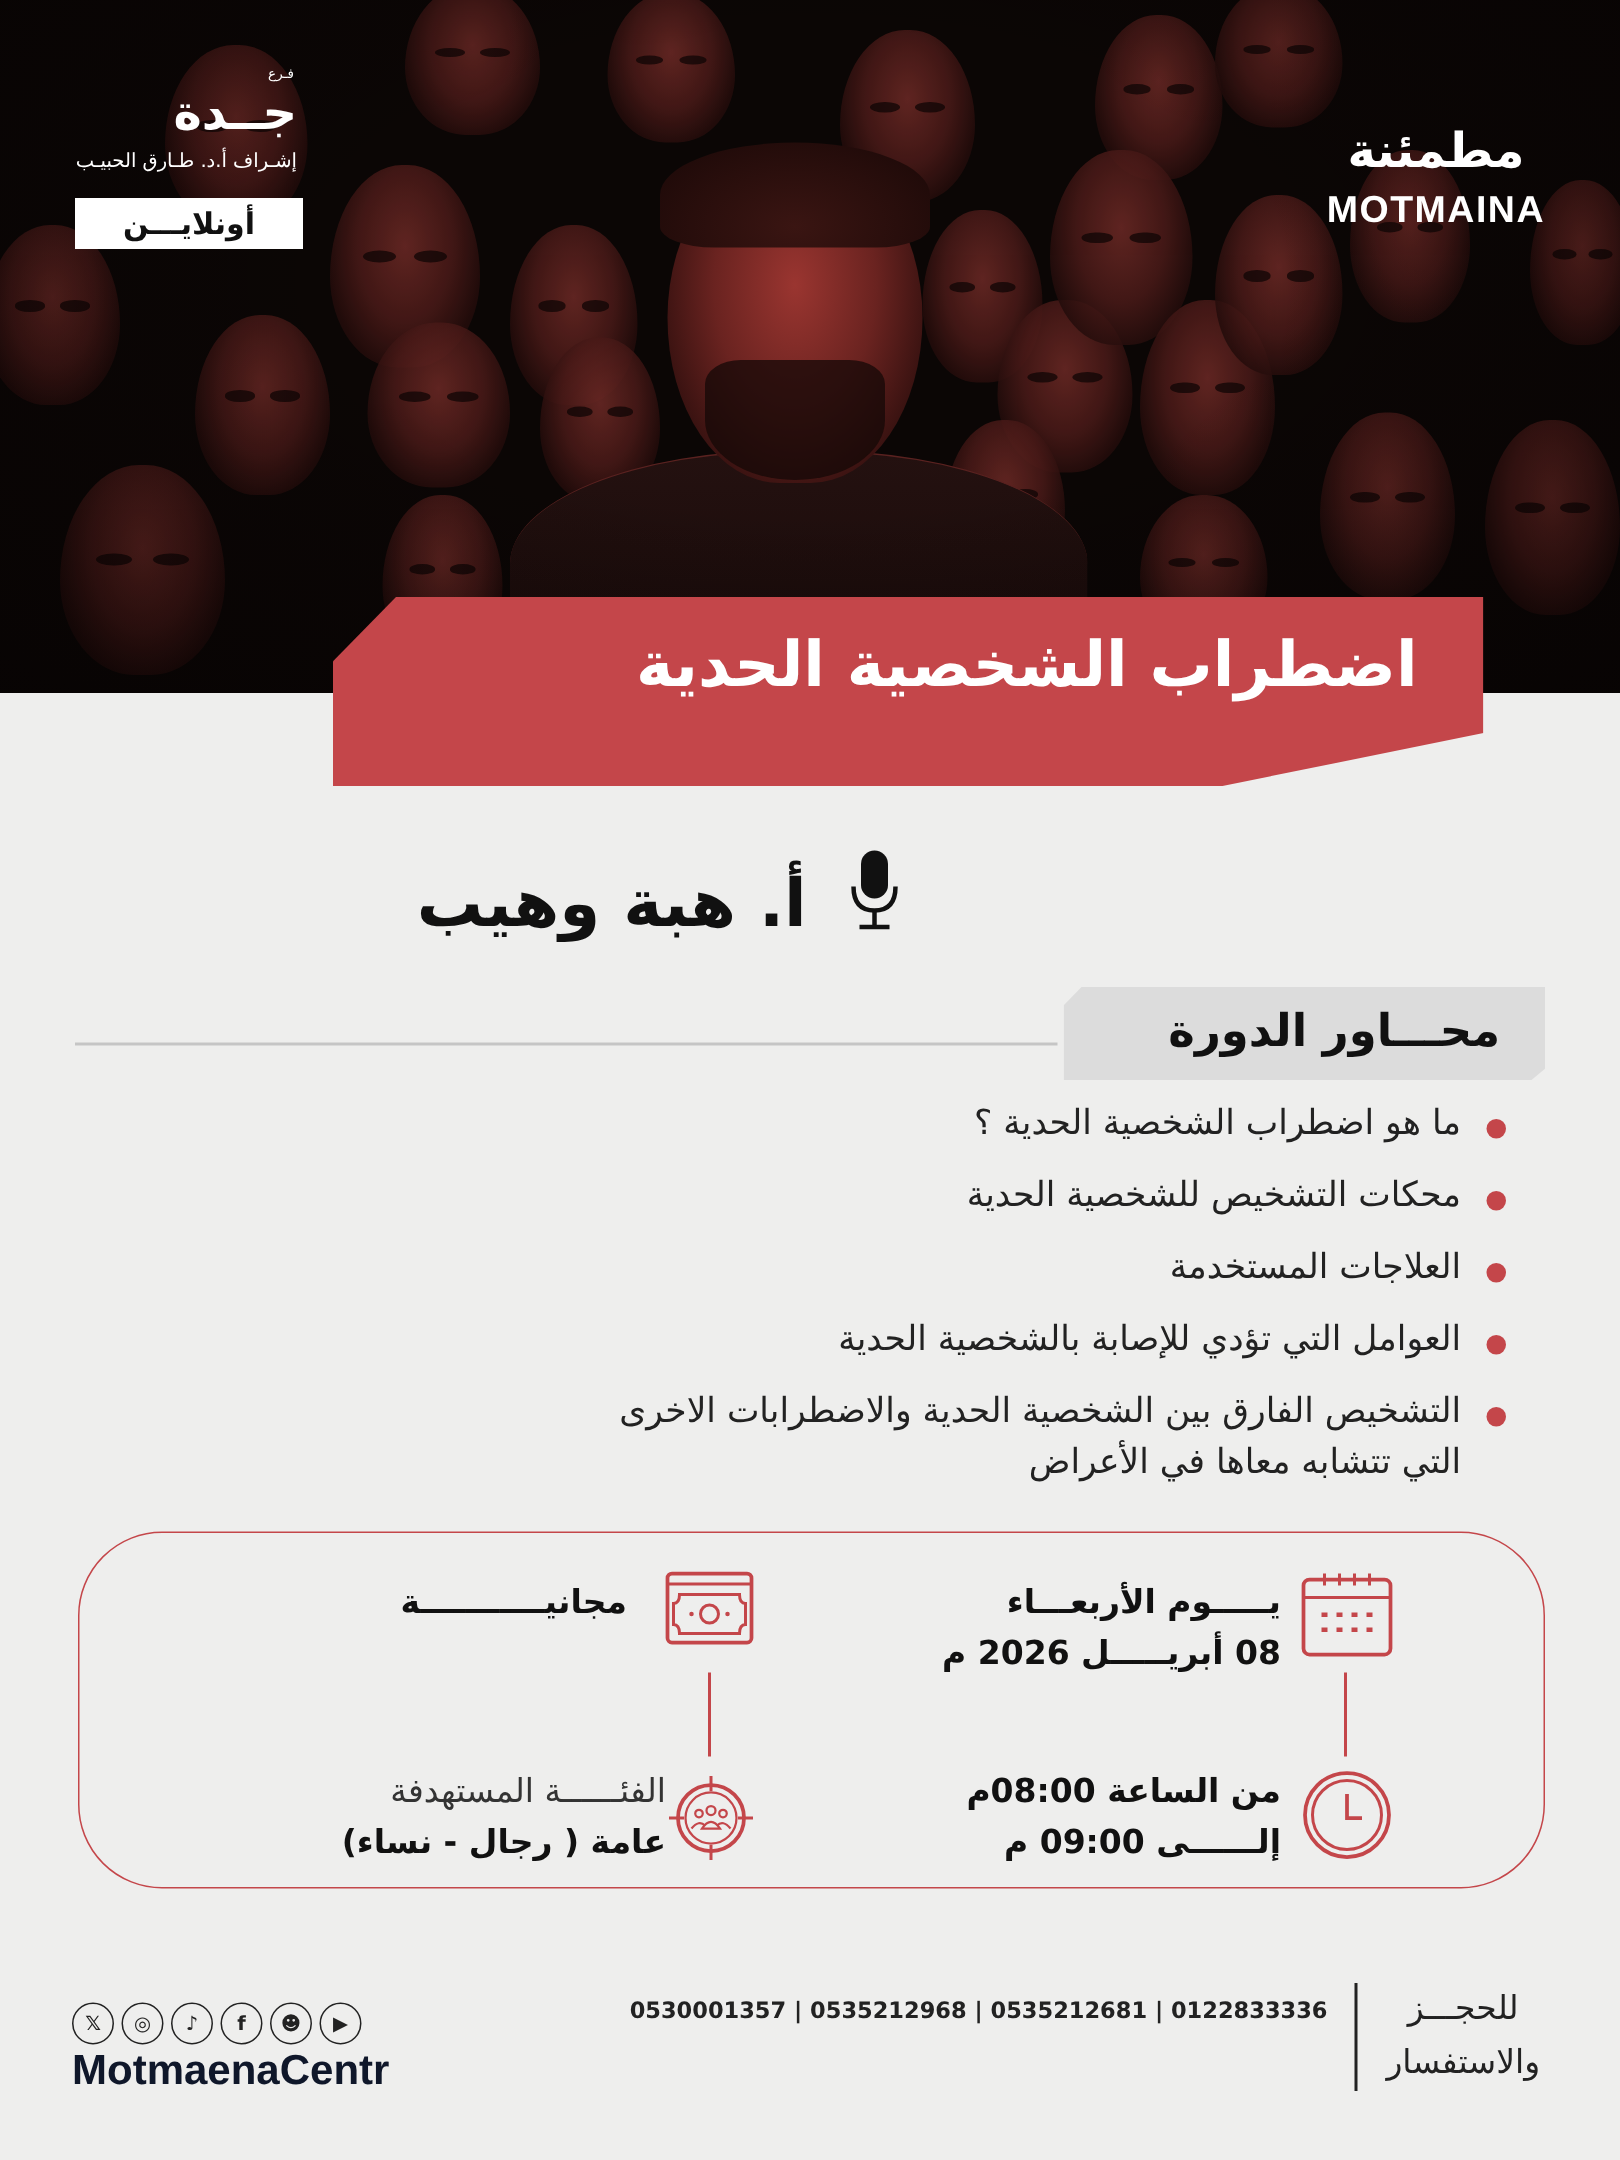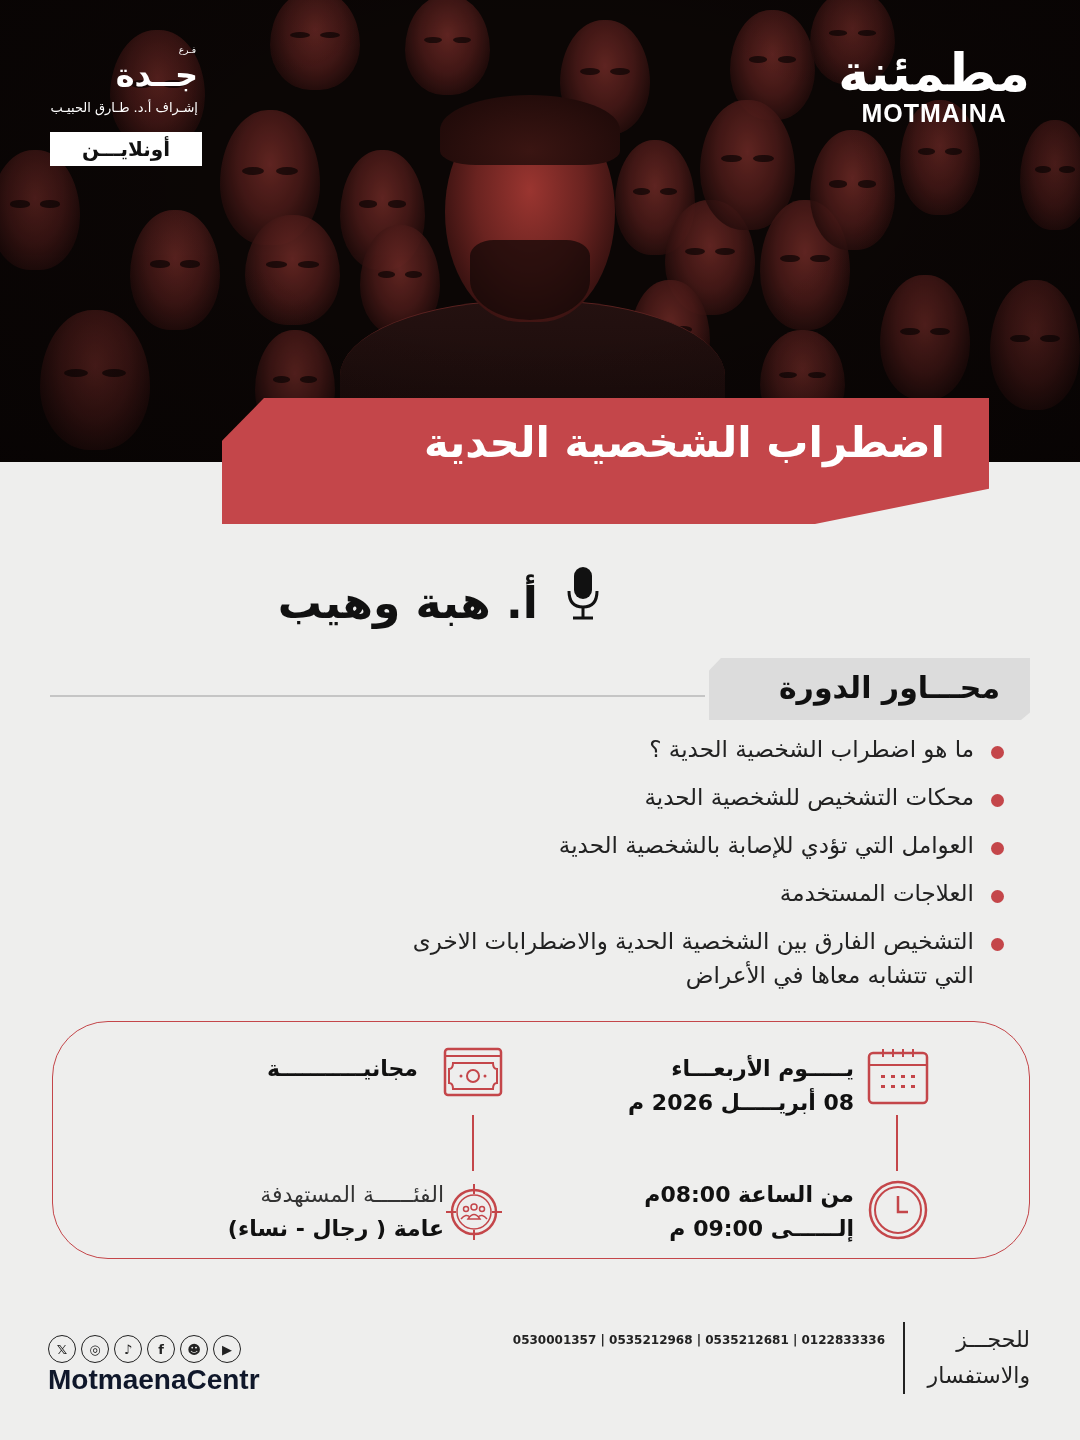--- a/index.html
+++ b/index.html
@@ -47,21 +47,21 @@
     border-top: 1px solid #5a2220;
   }
   .hero-fade {
     position: absolute; left: 0; top: 0; width: 100%; height: 100%;
     background: radial-gradient(ellipse at 50% 40%, rgba(0,0,0,0) 40%, rgba(5,2,2,0.55) 100%);
   }
 
   .logo {
     position: absolute; right: 50px; top: 48px; text-align: center; color: #fff;
   }
-  .logo-ar { font-family: "DejaVu Sans", sans-serif; font-weight: bold; font-size: 52px; line-height: 50px; direction: rtl; }
+  .logo-ar { font-family: "DejaVu Sans", sans-serif; font-weight: bold; font-size: 32px; line-height: 50px; direction: rtl; margin-top: 27px; }
   .logo-en { font-family: "Liberation Sans", sans-serif; font-weight: bold; font-size: 25px; letter-spacing: 1px; line-height: 30px; }
 
   .branch { position: absolute; left: 50px; top: 44px; width: 152px; color: #fff; text-align: right; direction: rtl; }
   .branch-label { font-size: 9px; line-height: 12px; padding-right: 6px; }
   .branch-city { font-size: 32px; font-weight: bold; line-height: 38px; padding-right: 4px; letter-spacing: 6px; }
   .branch-sup { font-size: 13px; line-height: 20px; margin-top: 4px; padding-right: 4px; }
   .online-badge {
     margin-top: 14px; width: 152px; height: 34px; background: #fff; color: #111;
     font-weight: bold; font-size: 20px; text-align: center; line-height: 34px; letter-spacing: 3px;
   }
@@ -103,23 +103,23 @@
     position: absolute; left: 52px; top: 1021px; width: 978px; height: 238px;
     border: 1.5px solid #c4464a; border-radius: 56px;
   }
   .info-item { position: absolute; direction: rtl; text-align: right; color: #111; }
   .info-item .l1 { font-size: 22px; font-weight: bold; line-height: 34px; }
   .info-item .l1.light { font-weight: normal; color: #333; }
   .icon-box { position: absolute; }
   .vline { position: absolute; width: 2px; background: #c4464a; }
 
   .footer-contact { position: absolute; right: 50px; top: 1322px; direction: rtl; display: flex; }
-  .contact-label { font-size: 22px; line-height: 36px; color: #222; text-align: right; padding-left: 16px; width: 125px; }
+  .contact-label { font-size: 22px; line-height: 36px; color: #222; text-align: center; padding-left: 16px; width: 125px; }
   .contact-sep { width: 2px; height: 72px; background: #222; margin: 0 0 0 18px; }
-  .contact-lines { font-size: 12px; line-height: 36px; color: #222; text-align: right; white-space: nowrap; }
+  .contact-lines { font-size: 15px; line-height: 36px; color: #222; text-align: right; white-space: nowrap; }
   .contact-phones { font-weight: bold; direction: ltr; text-align: right; }
 
   .social { position: absolute; left: 48px; top: 1335px; width: 200px; }
   .social-icons { display: flex; gap: 5px; }
   .social-icons .si { width: 28px; height: 28px; border: 1.5px solid #222; border-radius: 50%; display: flex; align-items: center; justify-content: center; font-size: 13px; font-weight: bold; color: #222; }
   .social-handle { font-family: "Liberation Sans", sans-serif; font-weight: bold; font-size: 28px; color: #0f172a; line-height: 30px; margin-top: 2px; }
 </style>
 </head>
 <body>
 
@@ -183,22 +183,22 @@
   </span>
   <span class="name">أ. هبة وهيب</span>
 </div>
 
 <div class="divider-line"></div>
 <div class="section-tab">محـــاور الدورة</div>
 
 <ul class="topics">
   <li><span class="dot"></span><span>ما هو اضطراب الشخصية الحدية ؟</span></li>
   <li><span class="dot"></span><span>محكات التشخيص للشخصية الحدية</span></li>
+  <li><span class="dot"></span><span>العلاجات المستخدمة</span></li>
   <li><span class="dot"></span><span>العوامل التي تؤدي للإصابة بالشخصية الحدية</span></li>
-  <li><span class="dot"></span><span>العلاجات المستخدمة</span></li>
   <li><span class="dot"></span><span>التشخيص الفارق بين الشخصية الحدية والاضطرابات الاخرى التي تتشابه معاها في الأعراض</span></li>
 </ul>
 
 <div class="info-box"></div>
 
 <div class="icon-box" style="left:867px;top:1047px;">
   <svg width="62" height="58" viewBox="0 0 62 58">
     <rect x="2" y="6" width="58" height="50" rx="4" fill="none" stroke="#c4464a" stroke-width="2.5"></rect>
     <line x1="2" y1="18" x2="60" y2="18" stroke="#c4464a" stroke-width="2"></line>
     <line x1="16" y1="2" x2="16" y2="10" stroke="#c4464a" stroke-width="2"></line>

